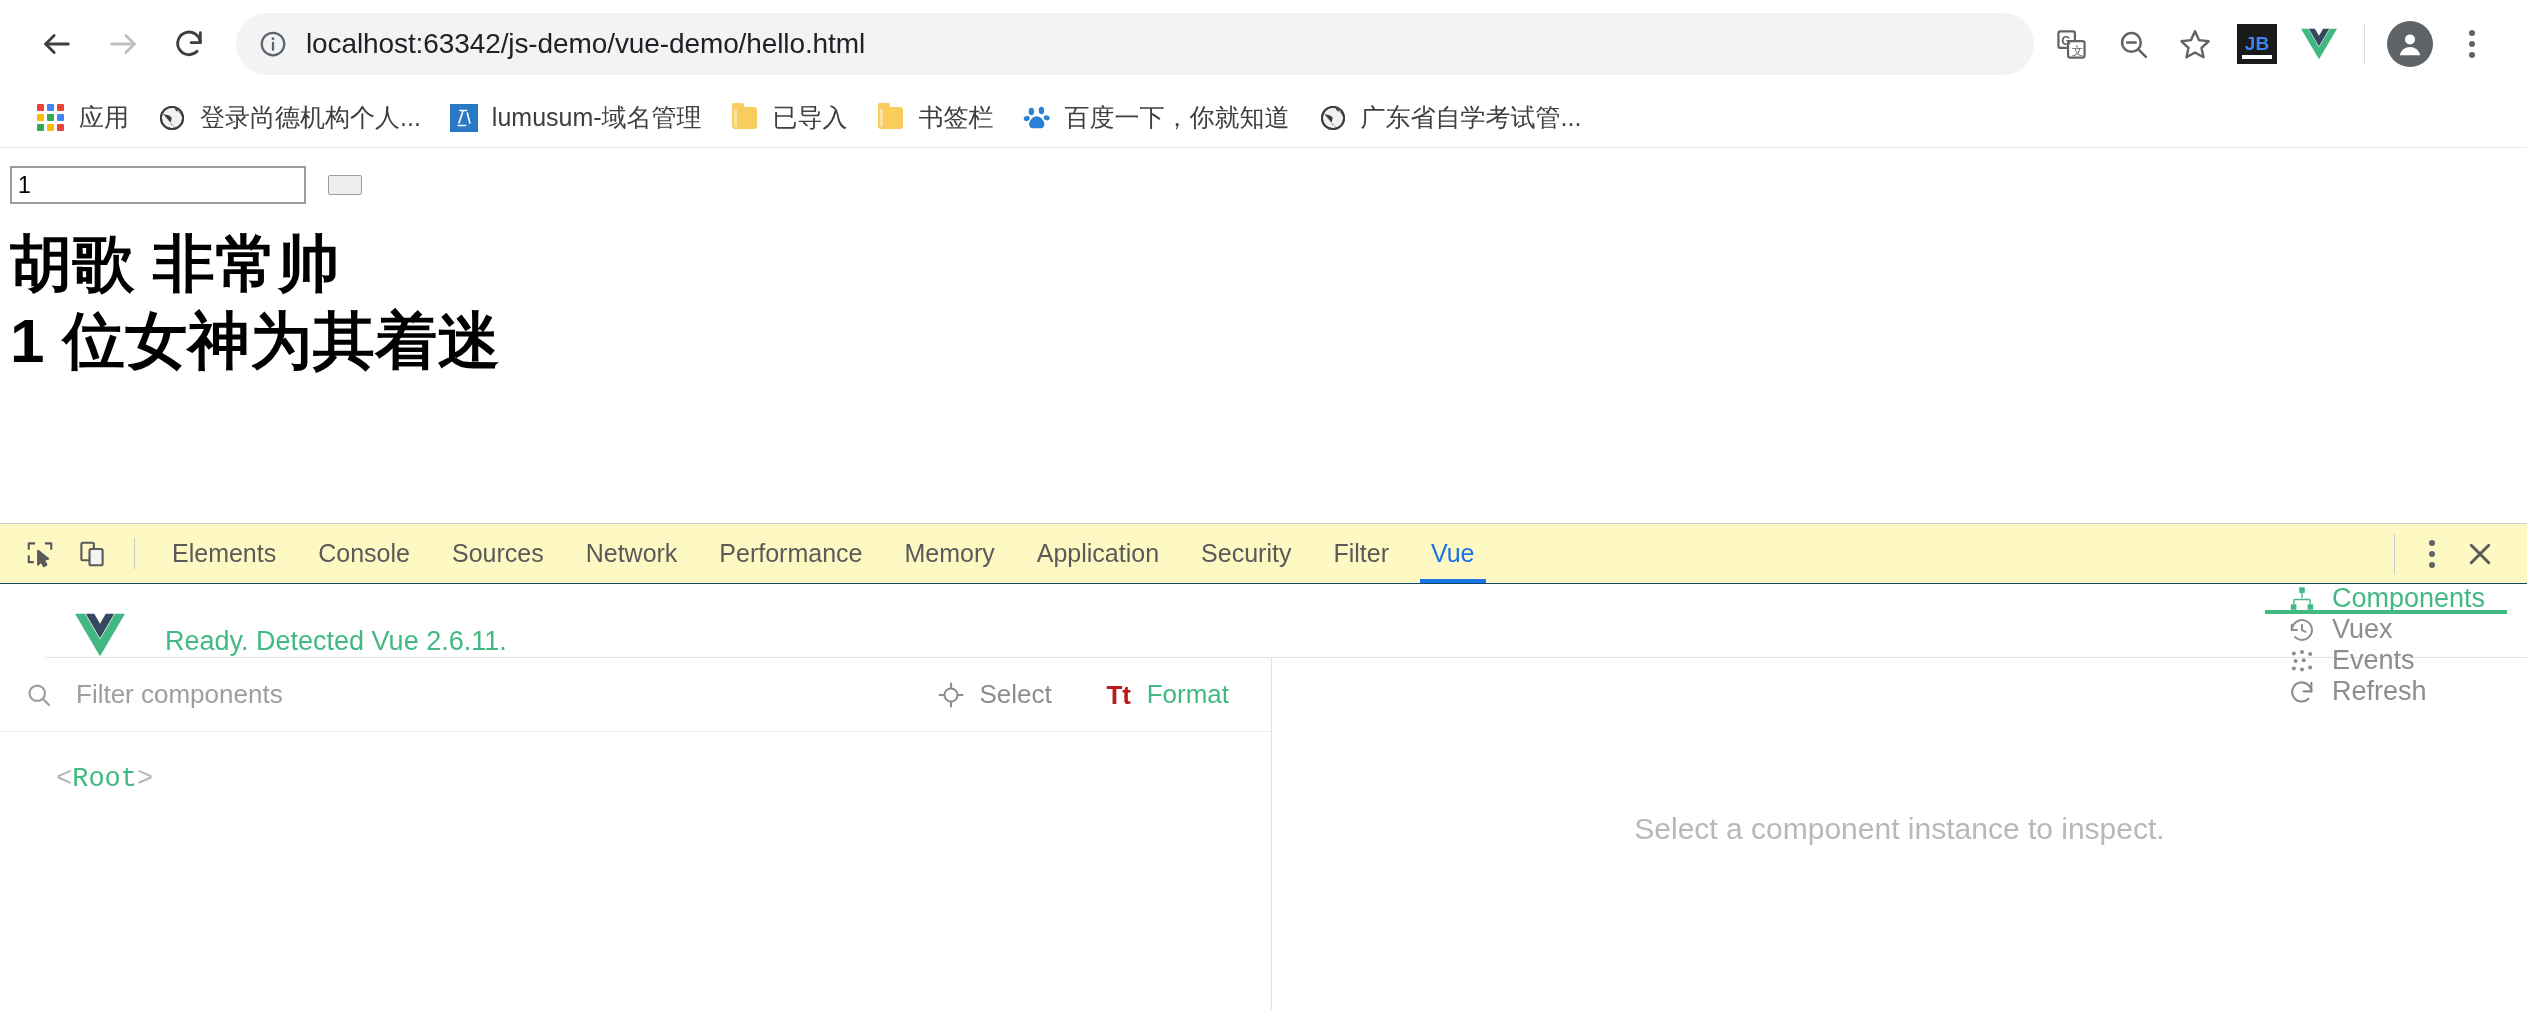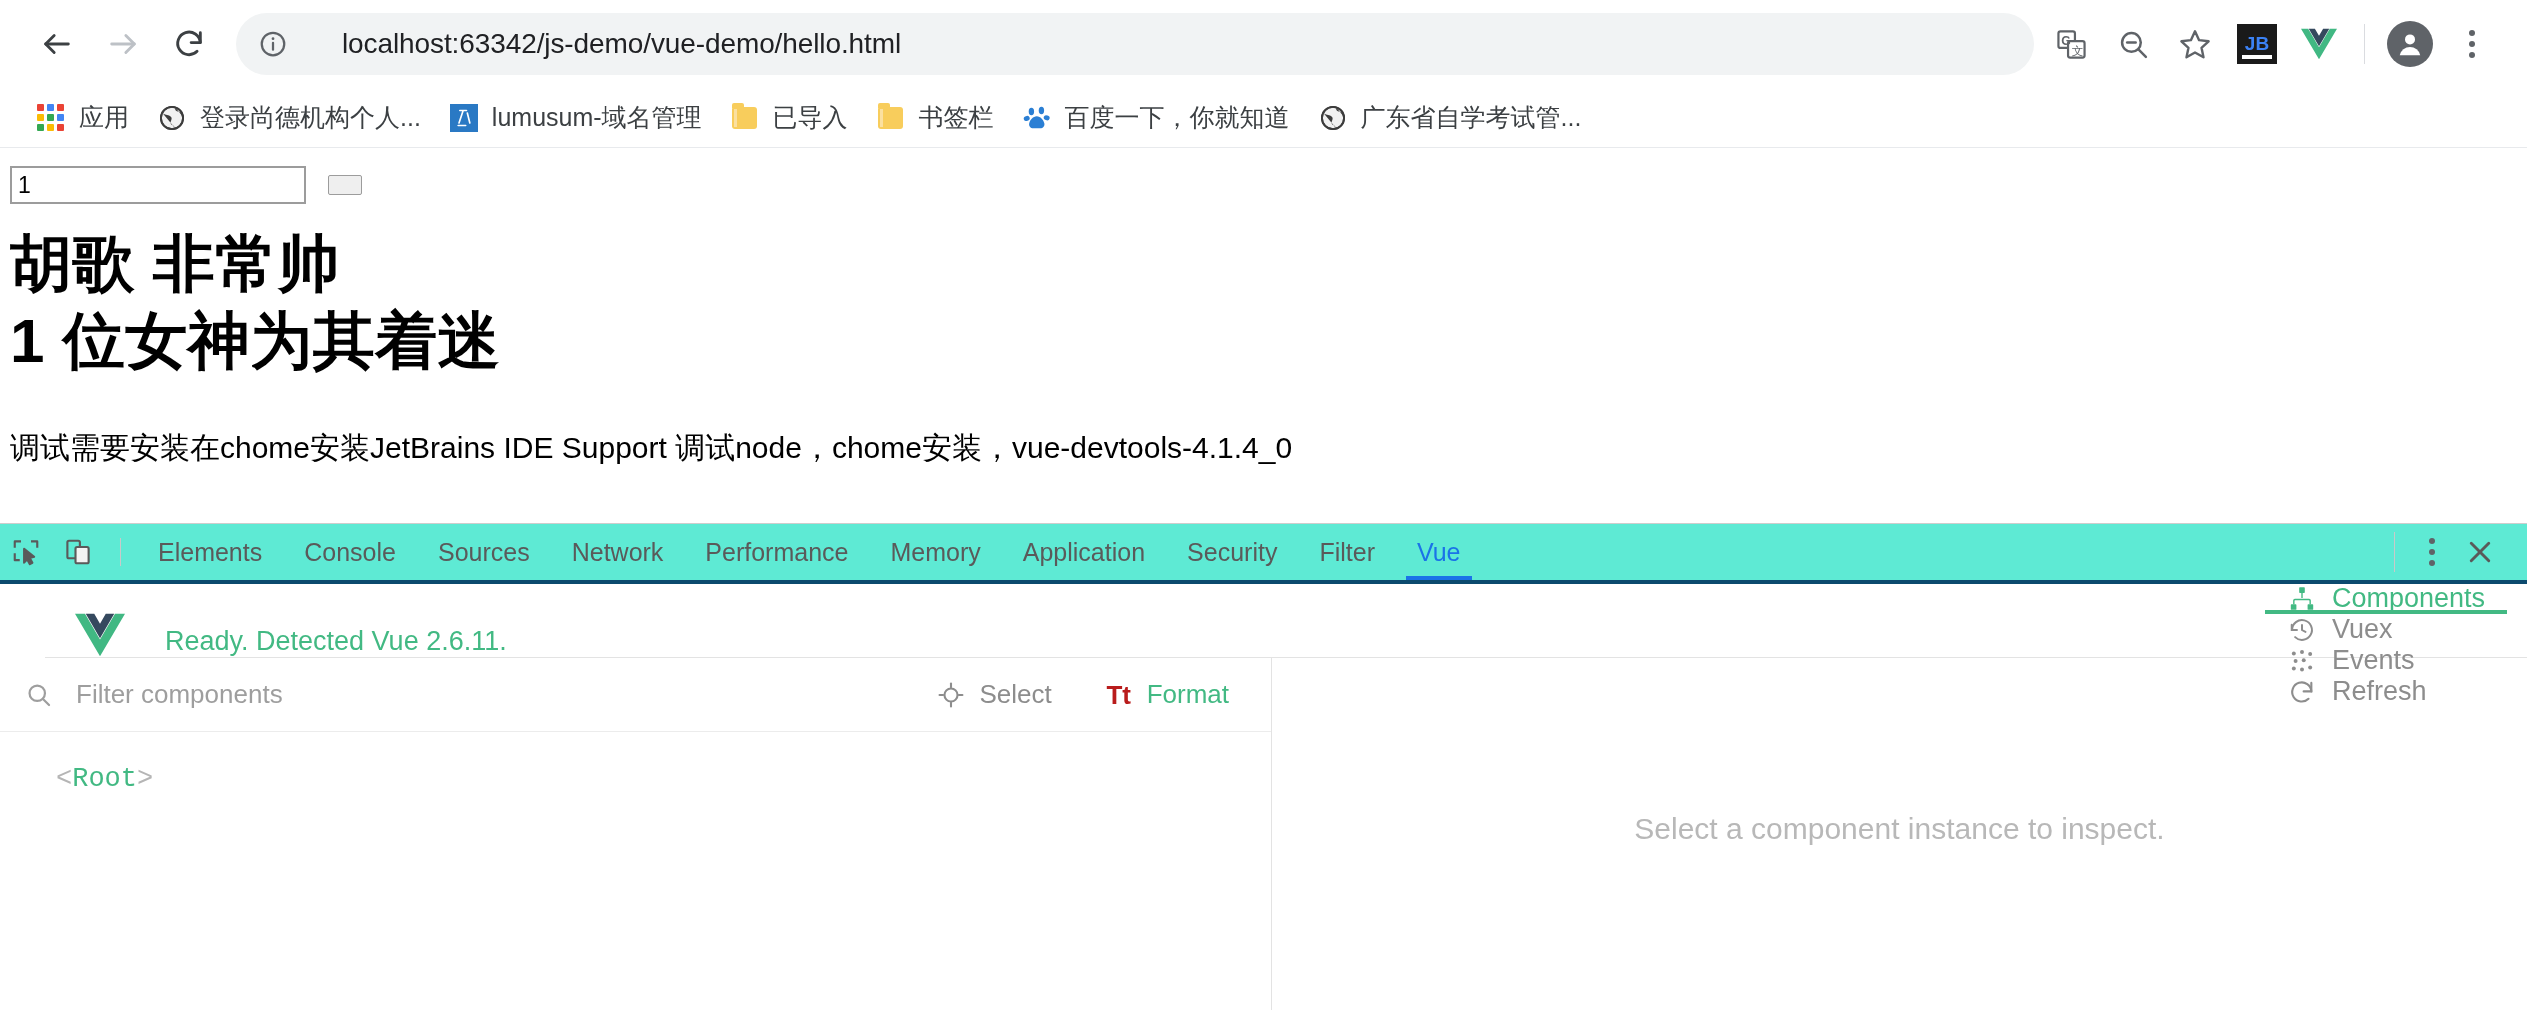--- a/index.html
+++ b/index.html
@@ -32,21 +32,20 @@
     flex: 1;
     height: 62px;
     background: #f1f3f4;
     border-radius: 32px;
     display: flex;
     align-items: center;
     padding: 0 22px;
     margin-left: 12px;
     margin-right: 4px;
     min-width: 0;
-    gap: 36px;
   }
   .info-icon { flex: none; margin-right: 18px; display: flex; }
   .url-text {
     font-size: 28px;
     color: #202124;
     white-space: nowrap;
     overflow: hidden;
     text-overflow: ellipsis;
     letter-spacing: -0.1px;
   }
@@ -203,24 +202,25 @@
   
   .devtools {
     border-top: 1px solid #cdcdcd;
     background: #ffffff;
     height: 487px;
     display: flex;
     flex-direction: column;
   }
   .dt-tabbar {
     height: 60px;
-    background: #5eead4;
-    border-bottom: 4px solid #0c4a6e;
+    background: #fef9c3;
+    border-bottom: 1px solid #0c4a6e;
     display: flex;
     align-items: stretch;
+    padding-left: 14px;
   }
   .dt-icon-btn {
     width: 52px;
     display: flex; align-items: center; justify-content: center;
     flex: none;
   }
   .dt-vsep {
     width: 1px;
     background: #c9c9c9;
     margin: 14px 16px;
@@ -568,21 +568,20 @@
   <div class="demo-row">
     <input class="demo-input" type="text" value="1" style="">
     <button class="demo-btn"></button>
   </div>
 
   <div class="h1-block">
     <h1 class="h1-line">胡歌 非常帅</h1>
     <h1 class="h1-line">1 位女神为其着迷</h1>
   </div>
 
-  <p class="para">调试需要安装在chome安装JetBrains IDE Support 调试node，chome安装，vue-devtools-4.1.4_0</p>
 </div>
 
 <div class="devtools">
 
   <div class="dt-tabbar">
 
     <div class="dt-icon-btn">
       <svg width="30" height="30" viewBox="0 0 24 24" fill="none" stroke="#5a5a5a" stroke-width="1.7" stroke-linejoin="round">
         <path d="M3 8.5V3.5h5"></path>
         <path d="M21 8.5V3.5h-5"></path>

